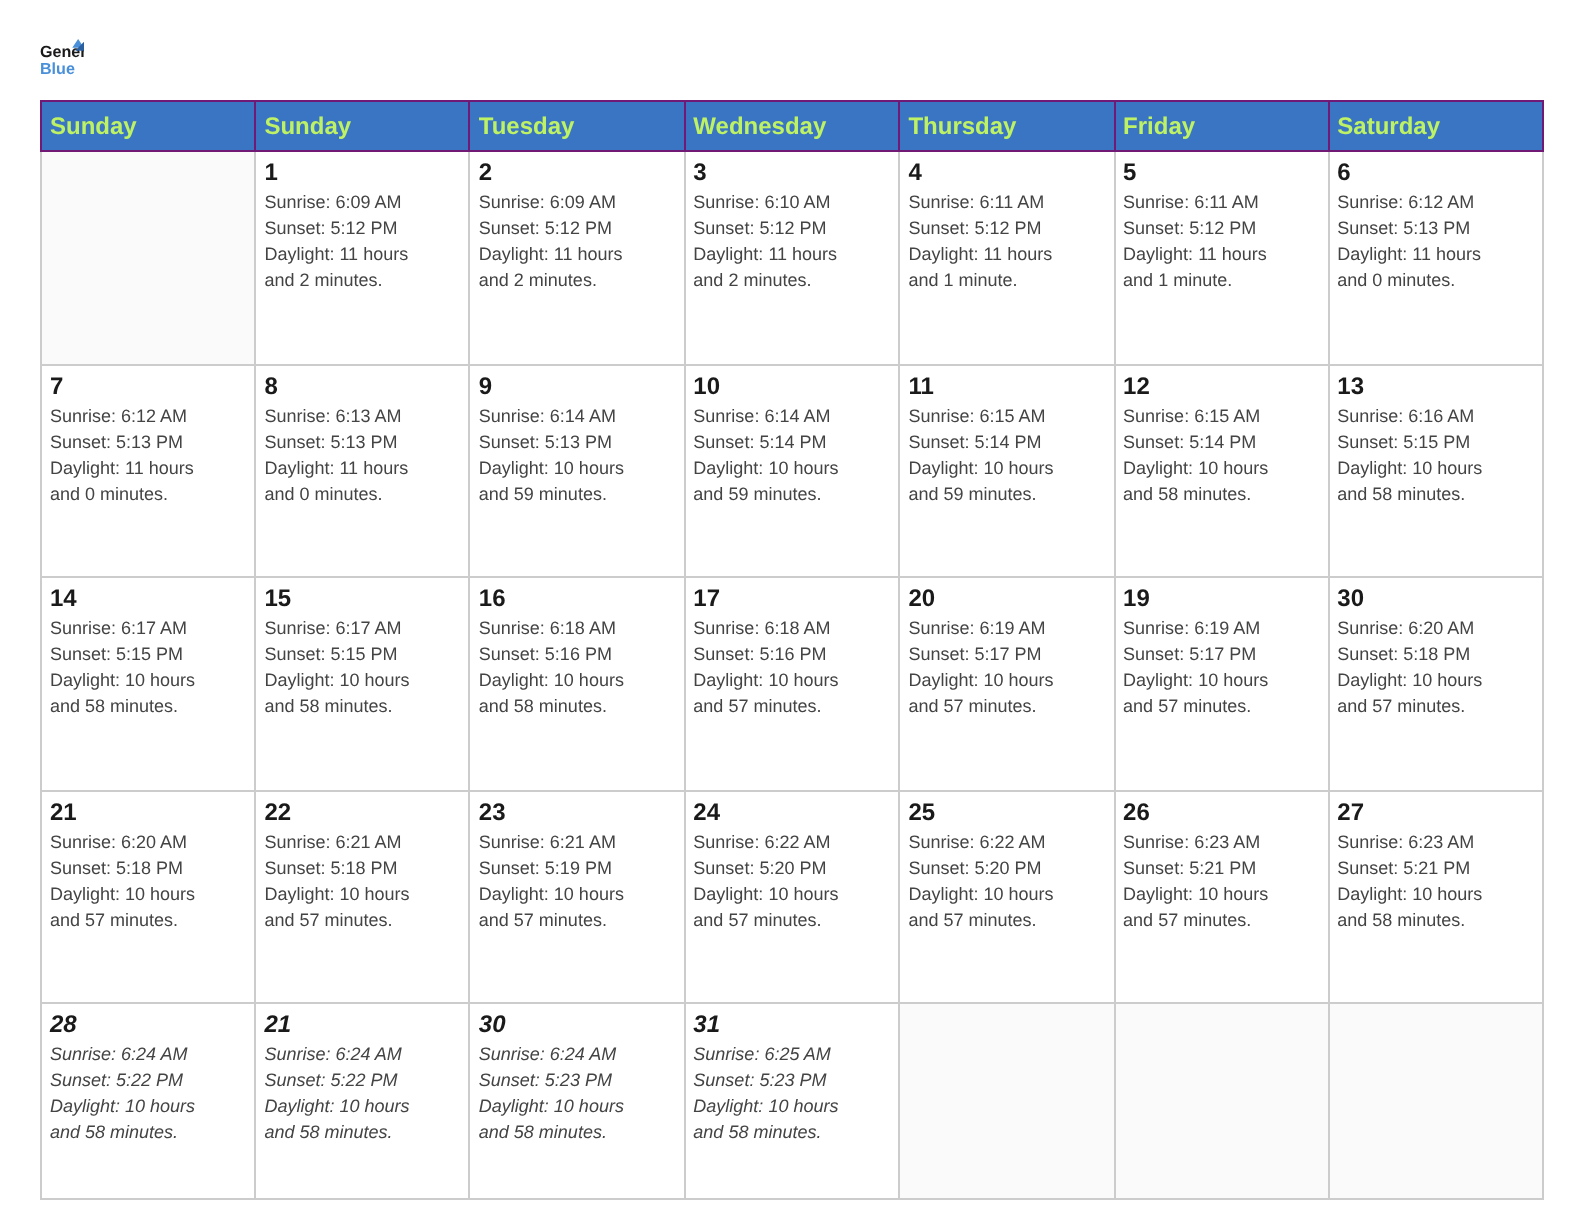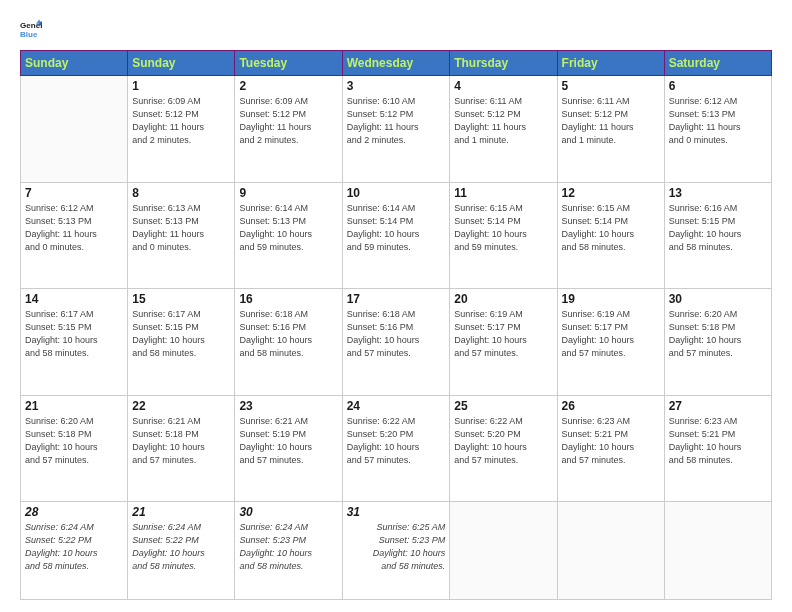--- a/index.html
+++ b/index.html
@@ -340,21 +340,21 @@
           </td>
           <td>
             <span class="day-num">30</span>
             <div class="day-info" style="white-space: pre-line;">Sunrise: 6:24 AM
 Sunset: 5:23 PM
 Daylight: 10 hours
 and 58 minutes.</div>
           </td>
           <td>
             <span class="day-num">31</span>
-            <div class="day-info" style="white-space: pre-line; text-align: right;">Sunrise: 6:25 AM
+            <div class="day-info" style="white-space: pre-line;">Sunrise: 6:25 AM
 Sunset: 5:23 PM
 Daylight: 10 hours
 and 58 minutes.</div>
           </td>
           <td class="empty"></td>
           <td class="empty"></td>
           <td class="empty"></td>
         </tr>
       </tbody>
   </table>

